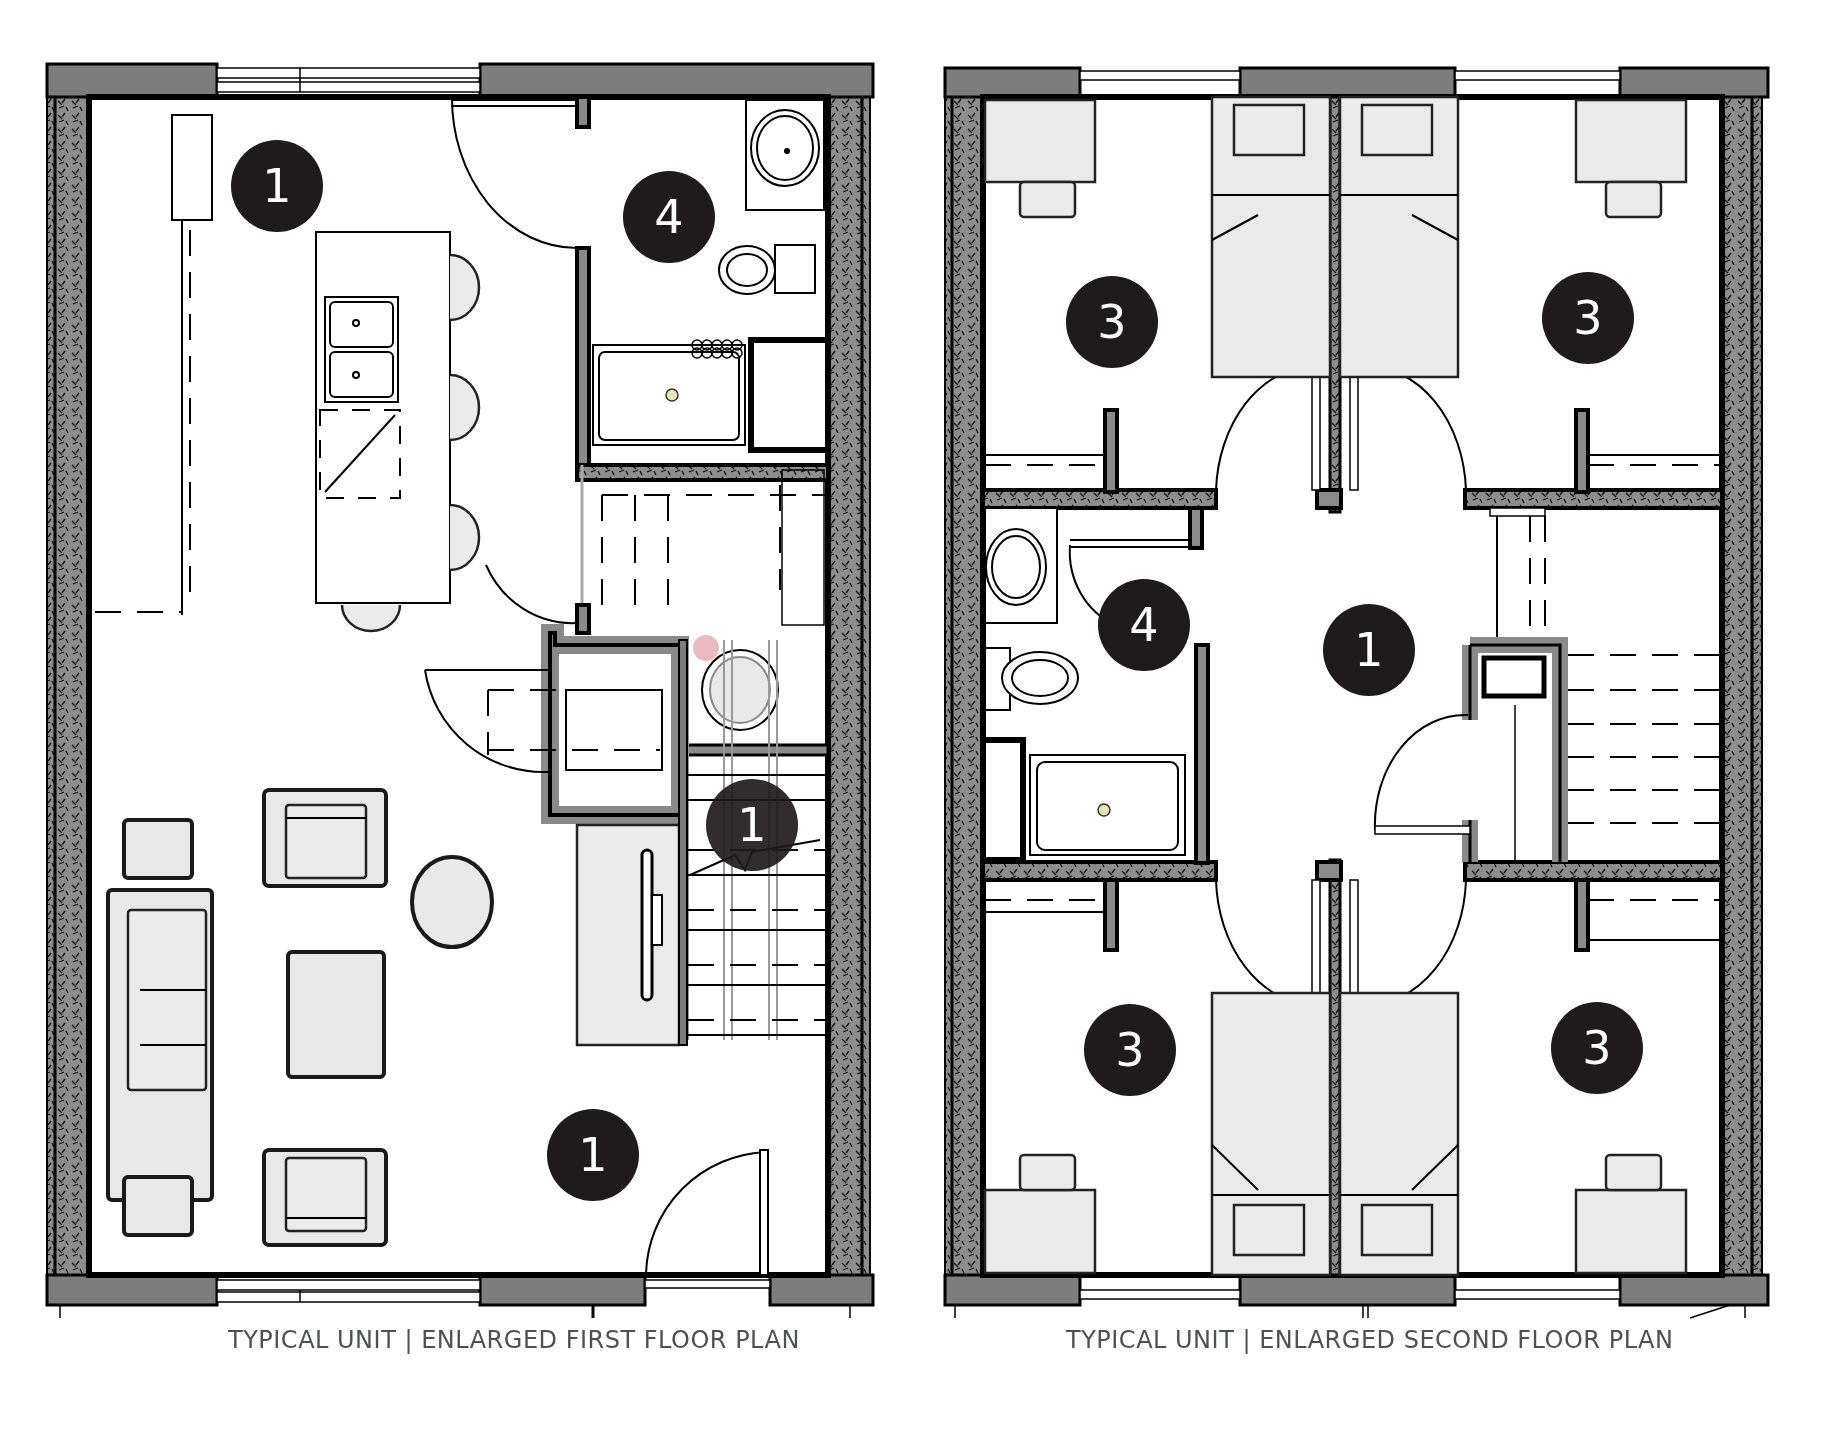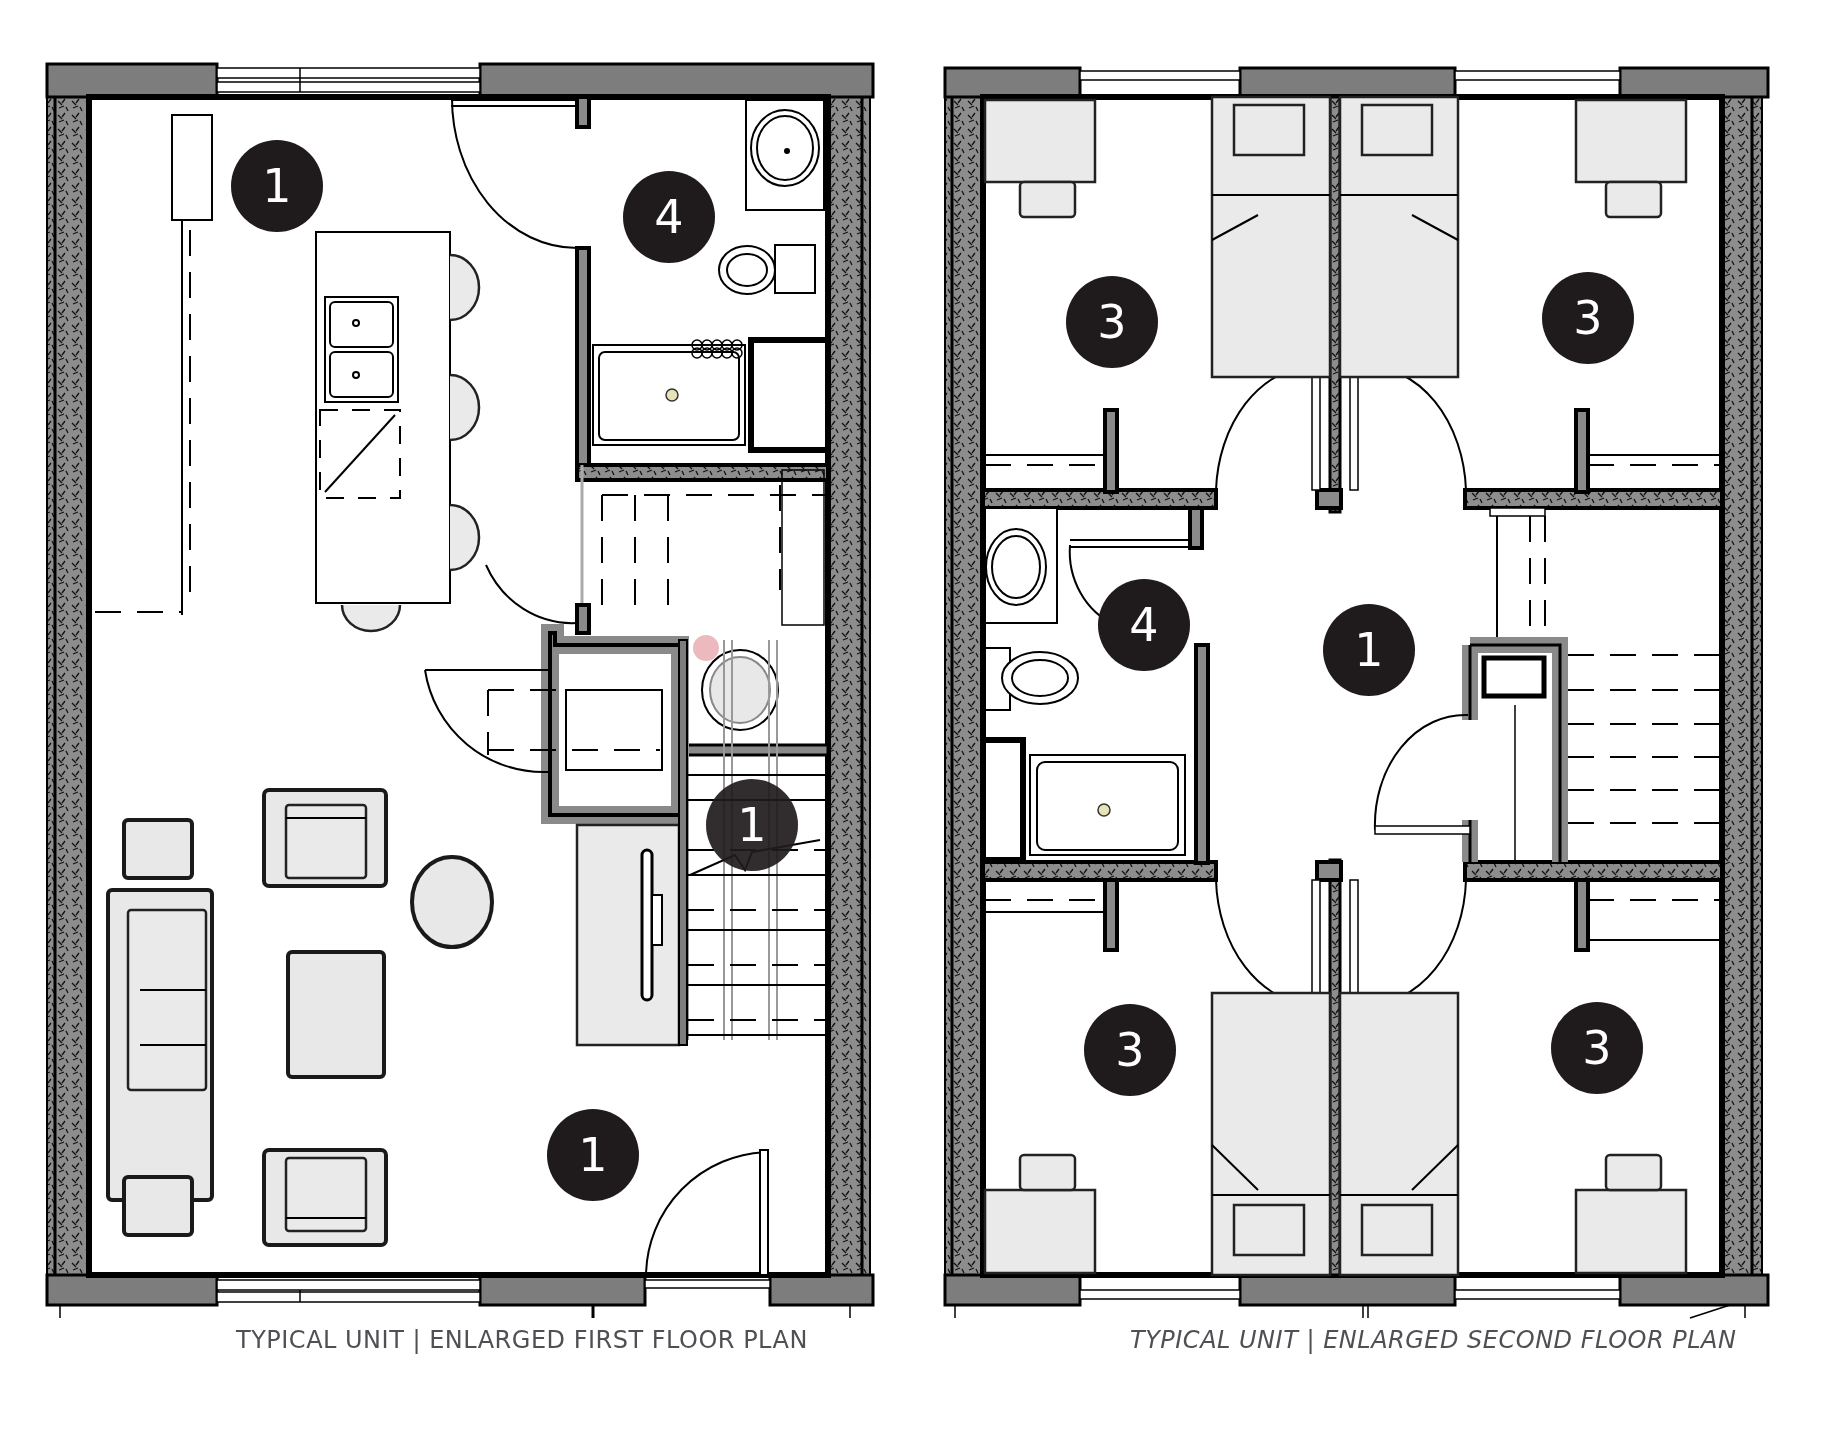--- a/index.html
+++ b/index.html
@@ -364,14 +364,14 @@
         <circle cx="1130" cy="1050" r="46" class="badge-c"></circle>
         <text x="1130" y="1050" class="badge-t">3</text>
       </g>
     <g>
         <circle cx="1597" cy="1048" r="46" class="badge-c"></circle>
         <text x="1597" y="1048" class="badge-t">3</text>
       </g>
   </g>
 </svg>
 
-<div class="caption" style="left:236px; top:1326px;">TYPICAL UNIT | ENLARGED FIRST FLOOR PLAN</div>
-<div class="caption" style="left:1130px; top:1326px;font-style:italic;">TYPICAL UNIT | ENLARGED SECOND FLOOR PLAN</div>
+<div class="caption" style="left:228px; top:1326px;">TYPICAL UNIT | ENLARGED FIRST FLOOR PLAN</div>
+<div class="caption" style="left:1066px; top:1326px;">TYPICAL UNIT | ENLARGED SECOND FLOOR PLAN</div>
 
 </body></html>

